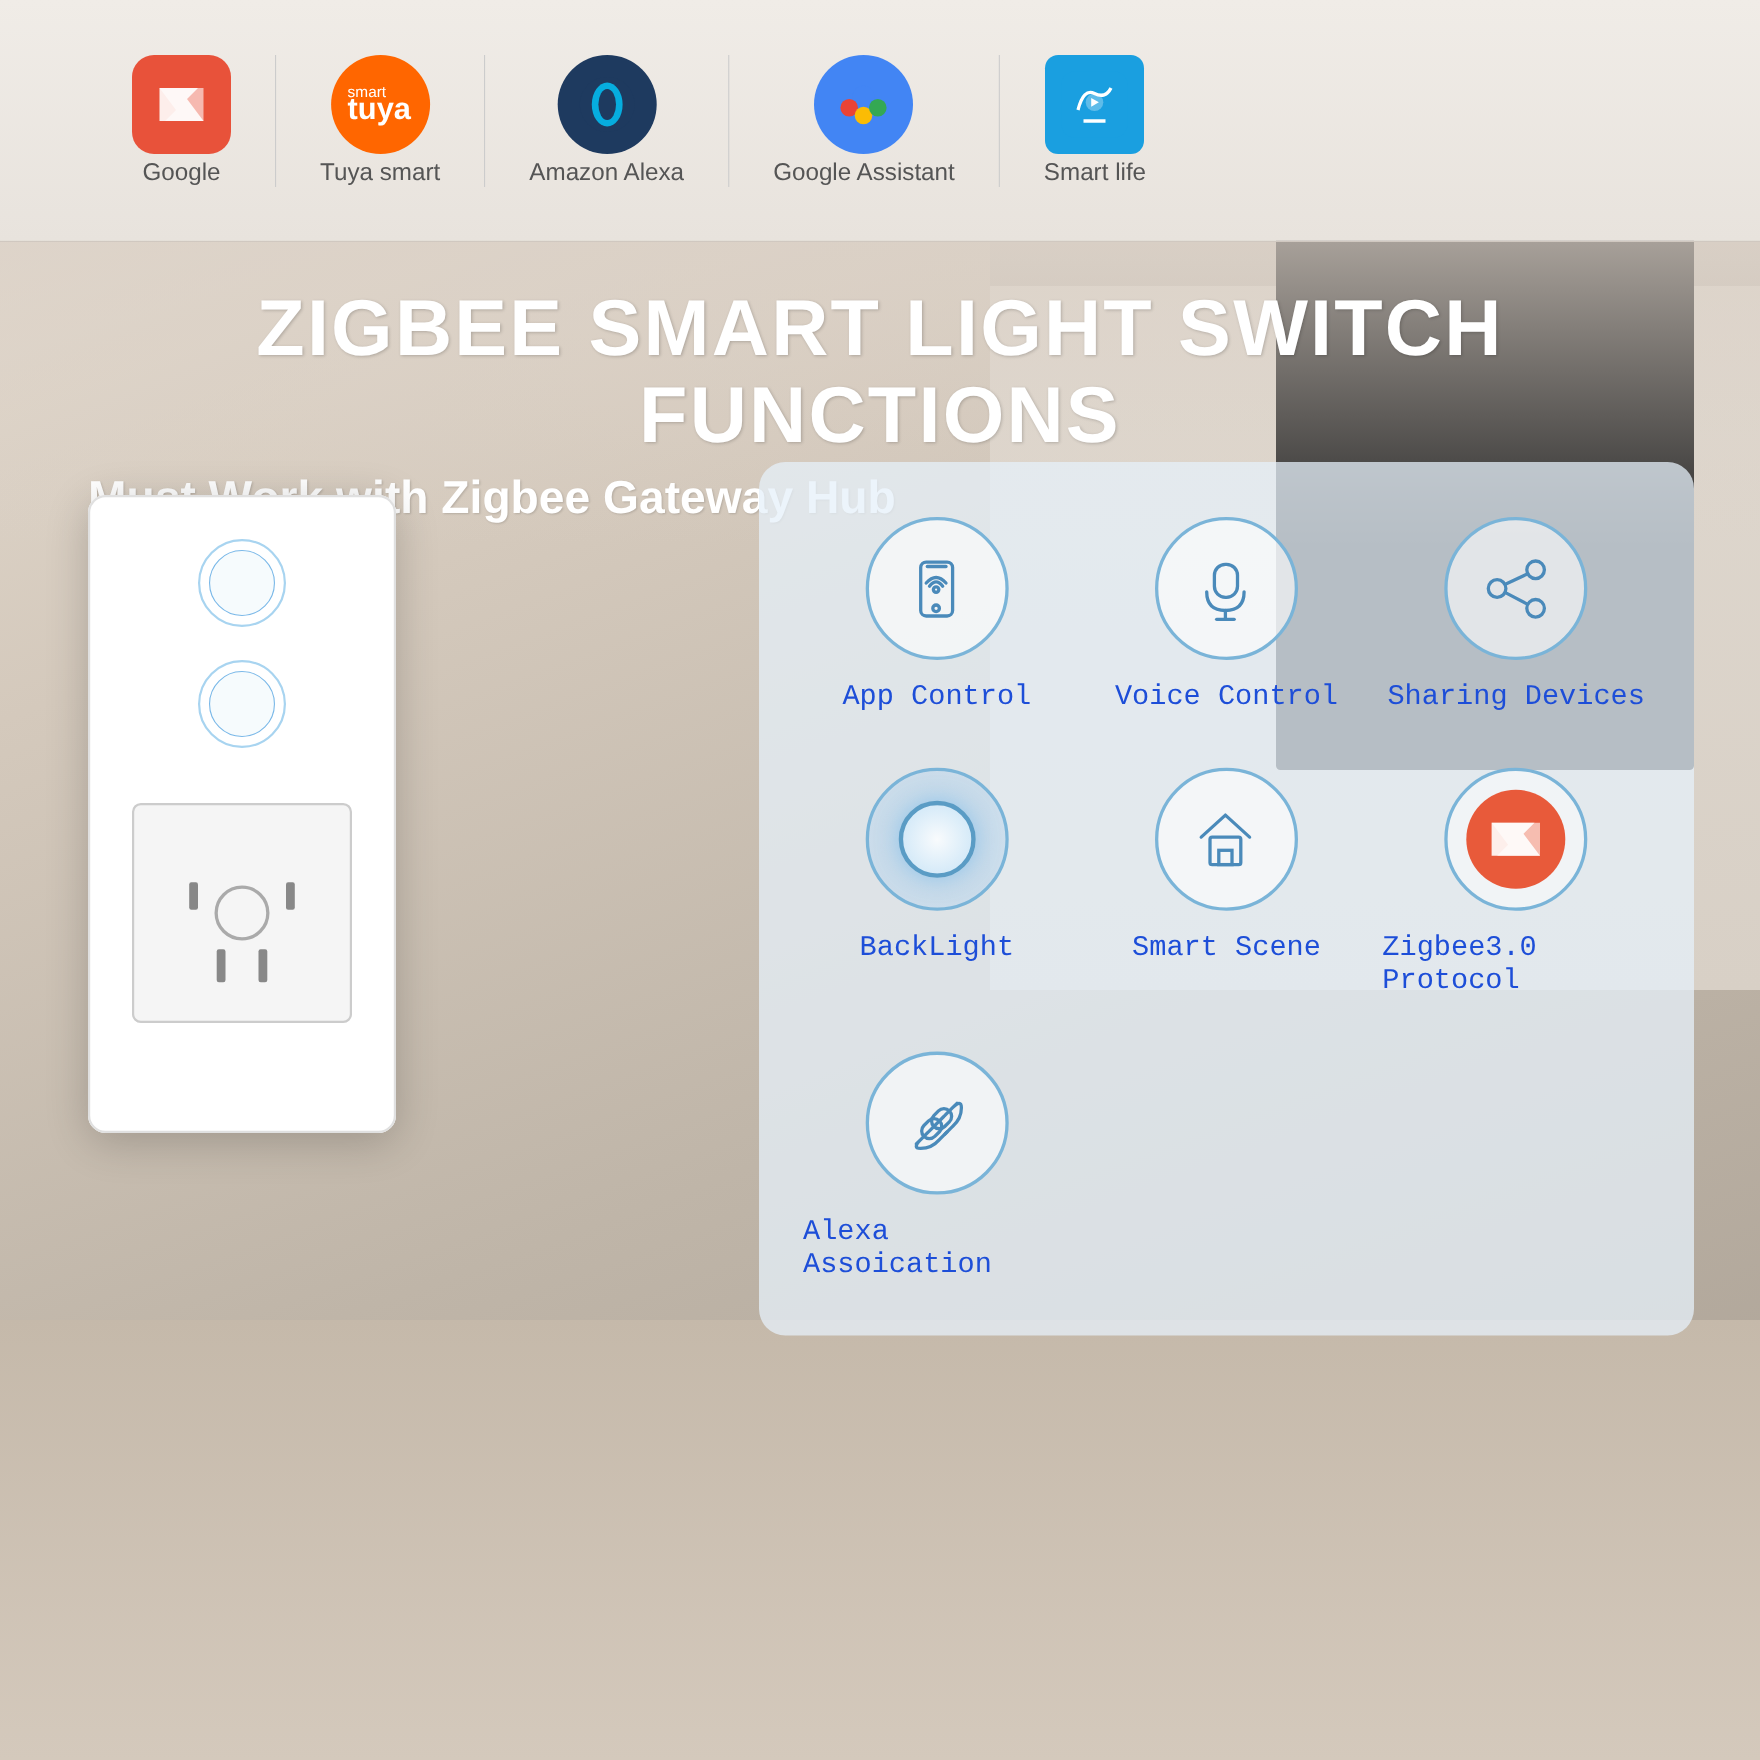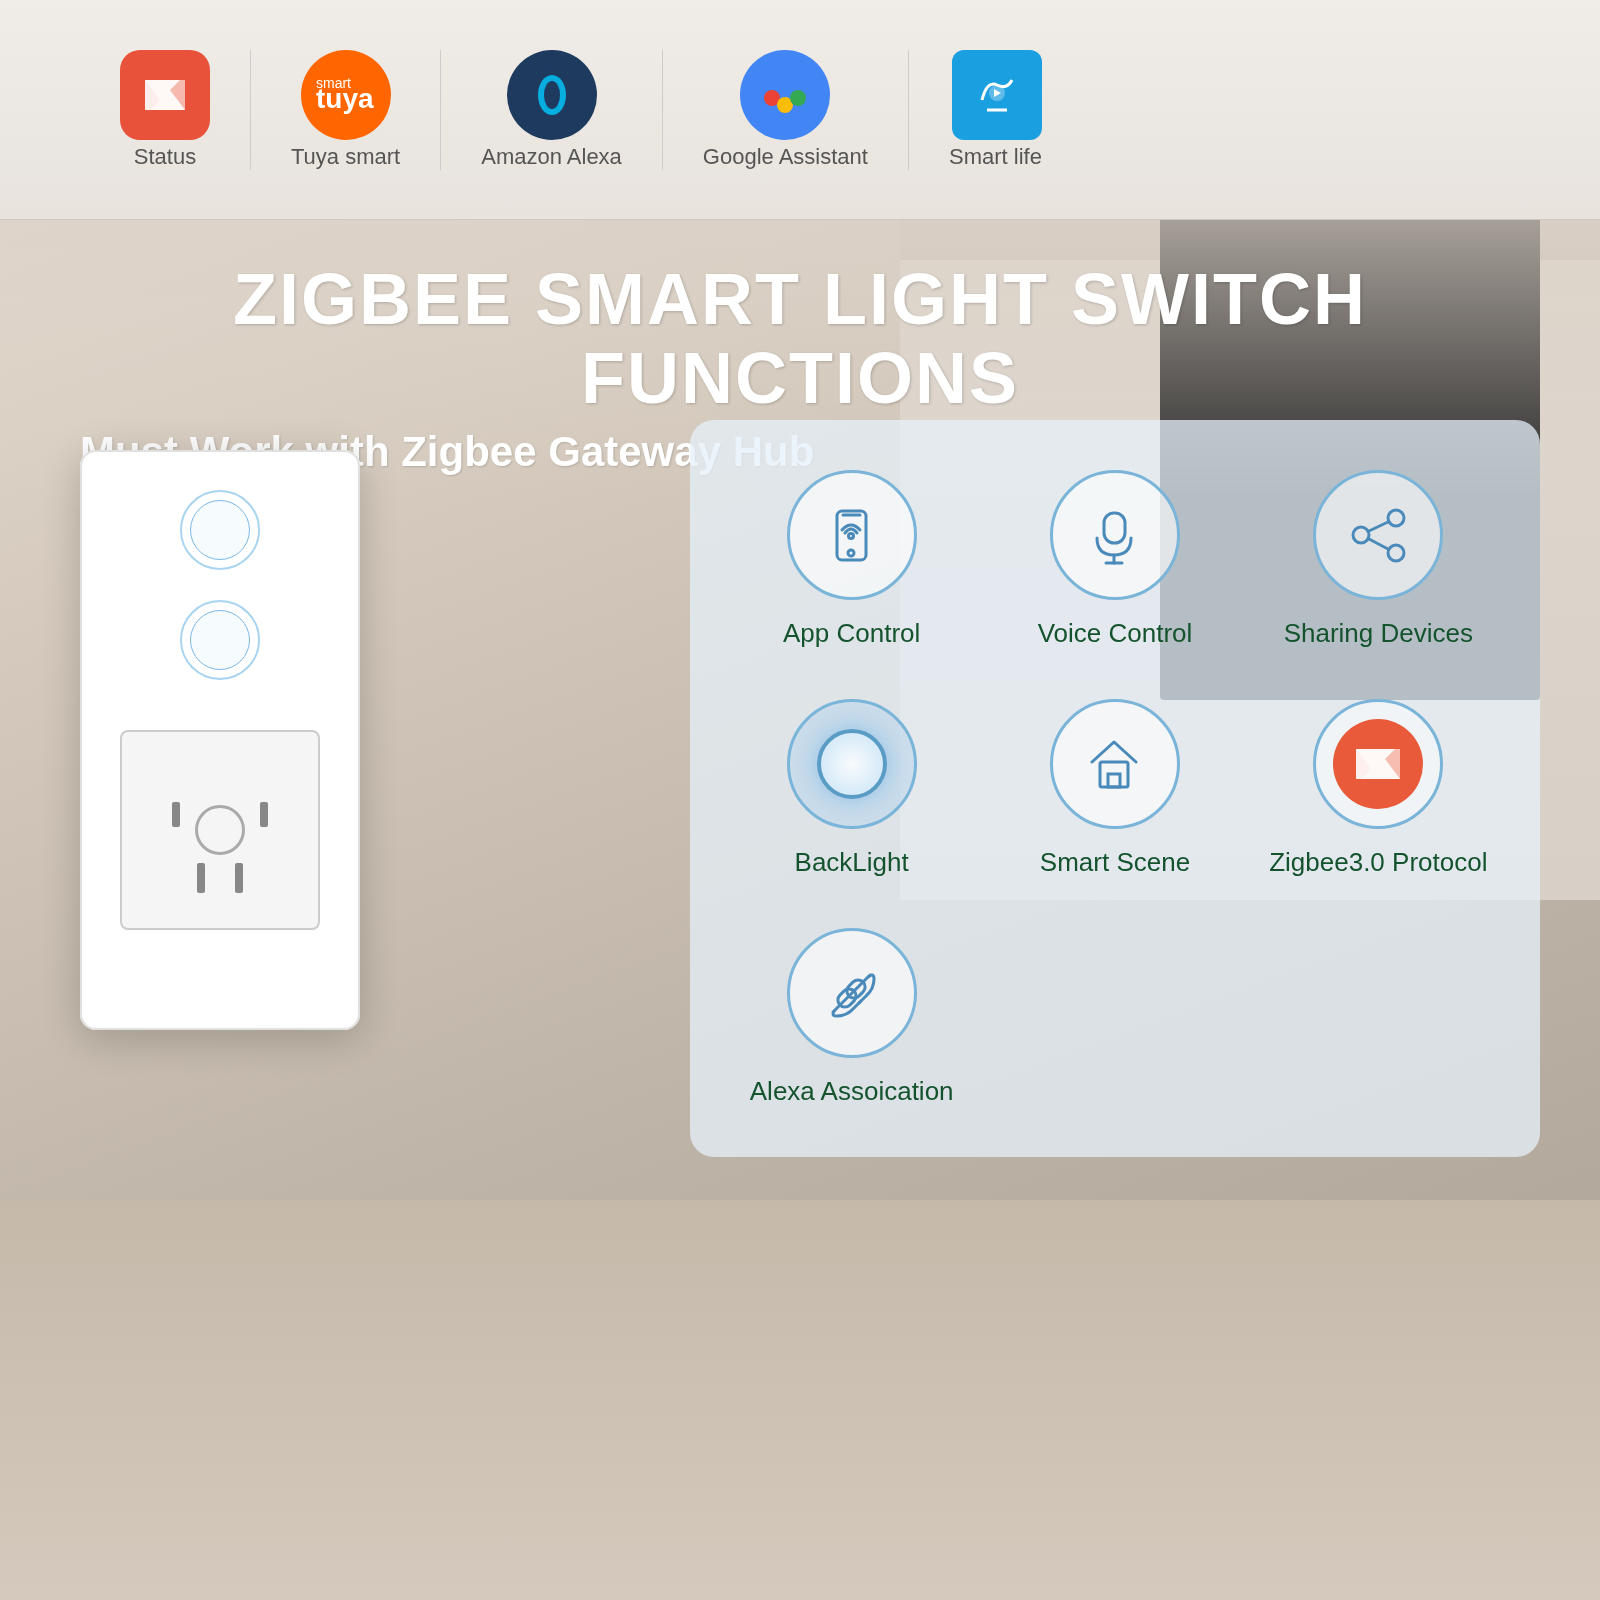--- a/index.html
+++ b/index.html
@@ -97,21 +97,21 @@
     }
 
     .logo-item {
       display: flex;
       flex-direction: column;
       align-items: center;
       gap: 4px;
       padding: 0 40px;
       border-right: 1px solid #ccc;
     }
-    .logo-item:last-child { border-right: none; align-items: flex-end; }
+    .logo-item:last-child { border-right: none; }
 
     .logo-circle {
       width: 90px;
       height: 90px;
       border-radius: 20px;
       display: flex;
       align-items: center;
       justify-content: center;
       font-size: 42px;
     }
@@ -274,23 +274,24 @@
       border: 3px solid #7ab4d8;
       background: rgba(255,255,255,0.6);
       display: flex;
       align-items: center;
       justify-content: center;
       position: relative;
     }
 
     .feature-label {
       font-size: 26px;
-      color: #14532d;
+      color: #1d4ed8;
       font-weight: 500;
       text-align: left;
+      font-family: Liberation Mono, monospace;
     }
 
     
     .icon-svg {
       width: 65px;
       height: 65px;
     }
     .icon-svg path, .icon-svg circle, .icon-svg rect, .icon-svg line, .icon-svg polyline {
       stroke: #4a8aba;
       fill: none;
@@ -341,21 +342,21 @@
 <div class="room-floor"></div>
 
 <div class="top-section">
   <div class="logo-item">
     <div class="logo-circle logo-zigbee">
       <svg width="60" height="60" viewBox="0 0 60 60">
         <polygon points="10,45 50,45 35,25 45,15 10,15" fill="white" opacity="0.9"></polygon>
         <polygon points="50,15 10,15 25,35 15,45 50,45" fill="white" opacity="0.6"></polygon>
       </svg>
     </div>
-    <span class="logo-label">Status</span>
+    <span class="logo-label">Google</span>
   </div>
   <div class="logo-item">
     <div class="logo-circle logo-tuya">
       <svg width="70" height="50" viewBox="0 0 70 50">
         <text x="5" y="38" font-size="28" fill="white" font-weight="bold" font-family="Arial">tuya</text>
         <text x="5" y="18" font-size="14" fill="white" font-family="Arial">smart</text>
       </svg>
     </div>
     <span class="logo-label">Tuya smart</span>
   </div>

